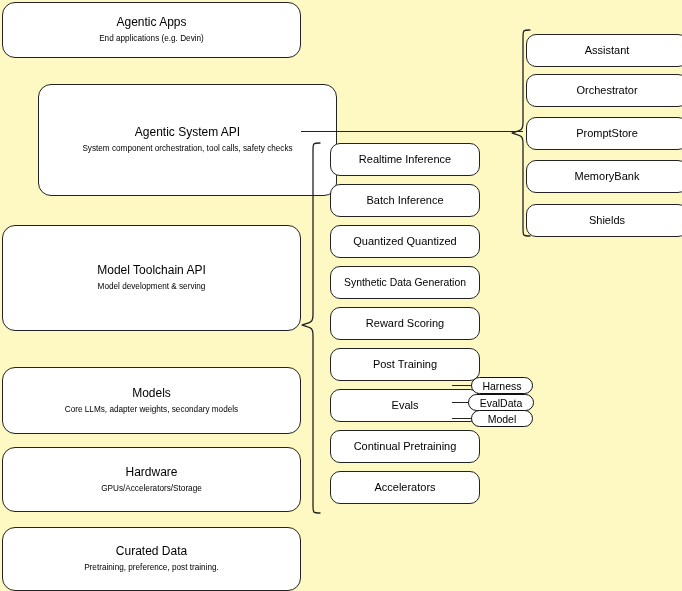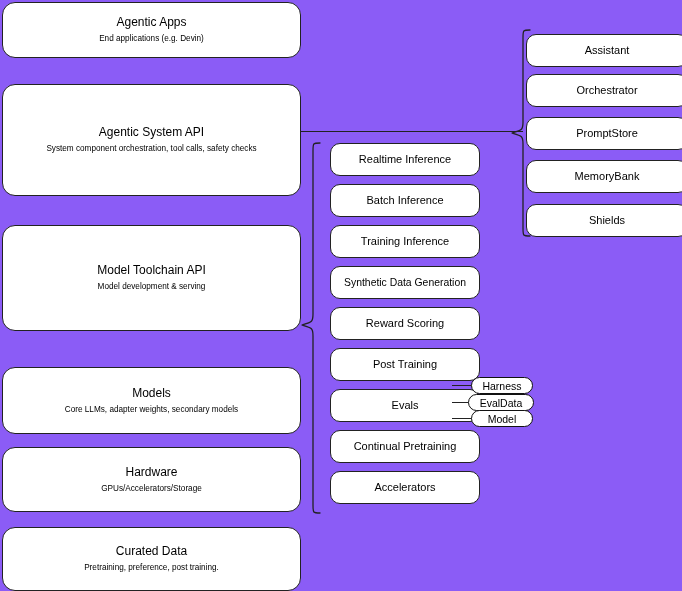--- a/index.html
+++ b/index.html
@@ -9,21 +9,21 @@
     background: #ffffff;
   }
   body {
     font-family: "Liberation Sans", sans-serif;
     color: #000000;
   }
   #canvas {
     position: relative;
     width: 682px;
     height: 591px;
-    background: #8b5cf6;
+    background: #fef9c3;
     overflow: hidden;
   }
 
   
   .box {
     position: absolute;
     box-sizing: border-box;
     border: 1.4px solid #222222;
     border-radius: 14px;
     background: #ffffff;
@@ -113,21 +113,21 @@
 </head>
 <body>
 
 <div id="canvas">
 
   <div class="box layer-box" style="top:2px; height:56px;">
     <div class="title">Agentic Apps</div>
     <div class="subtitle">End applications (e.g. Devin)</div>
   </div>
 
-  <div class="box layer-box" style="top:84px; height:112px;">
+  <div class="box layer-box" style="top:84px; height:112px;margin-left:36px;">
     <div class="title">Agentic System API</div>
     <div class="subtitle">System component orchestration, tool calls, safety checks</div>
   </div>
 
   <div class="box layer-box" style="top:225px; height:106px;">
     <div class="title">Model Toolchain API</div>
     <div class="subtitle">Model development &amp; serving</div>
   </div>
 
   <div class="box layer-box" style="top:367px; height:67px;">
@@ -157,21 +157,21 @@
 
   <div class="box mid-box" style="top:143px;">
     <div class="title">Realtime Inference</div>
   </div>
 
   <div class="box mid-box" style="top:184px;">
     <div class="title">Batch Inference</div>
   </div>
 
   <div class="box mid-box" style="top:225px;">
-    <div class="title">Training Inference</div>
+    <div class="title">Quantized Quantized</div>
   </div>
 
   <div class="box mid-box wide" style="top:266px;">
     <div class="title">Synthetic Data Generation</div>
   </div>
 
   <div class="box mid-box" style="top:307px;">
     <div class="title">Reward Scoring</div>
   </div>
 

